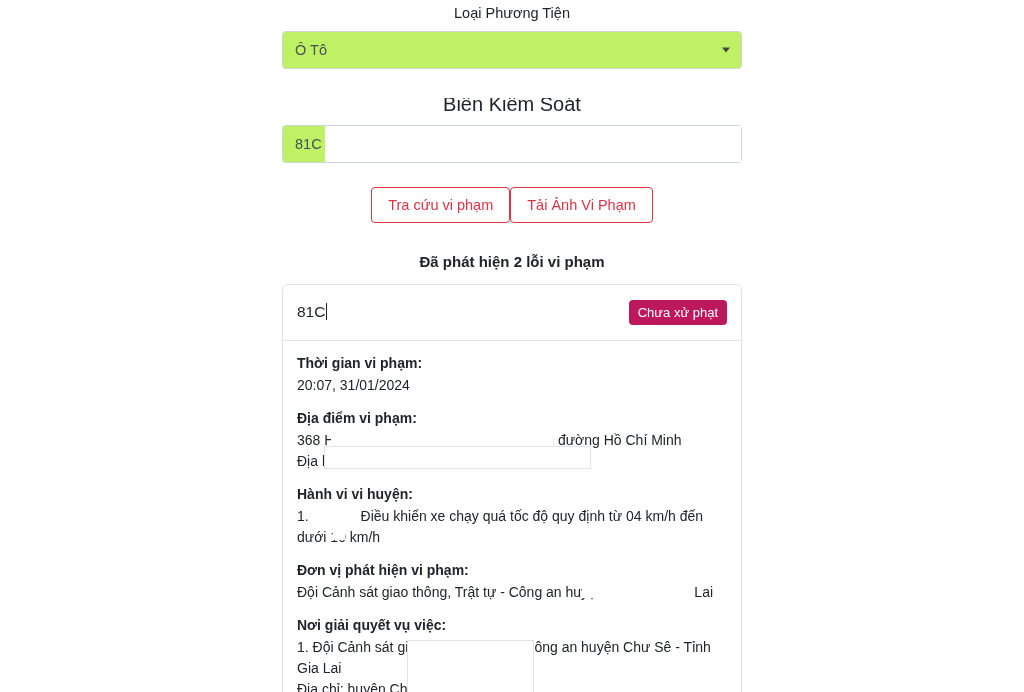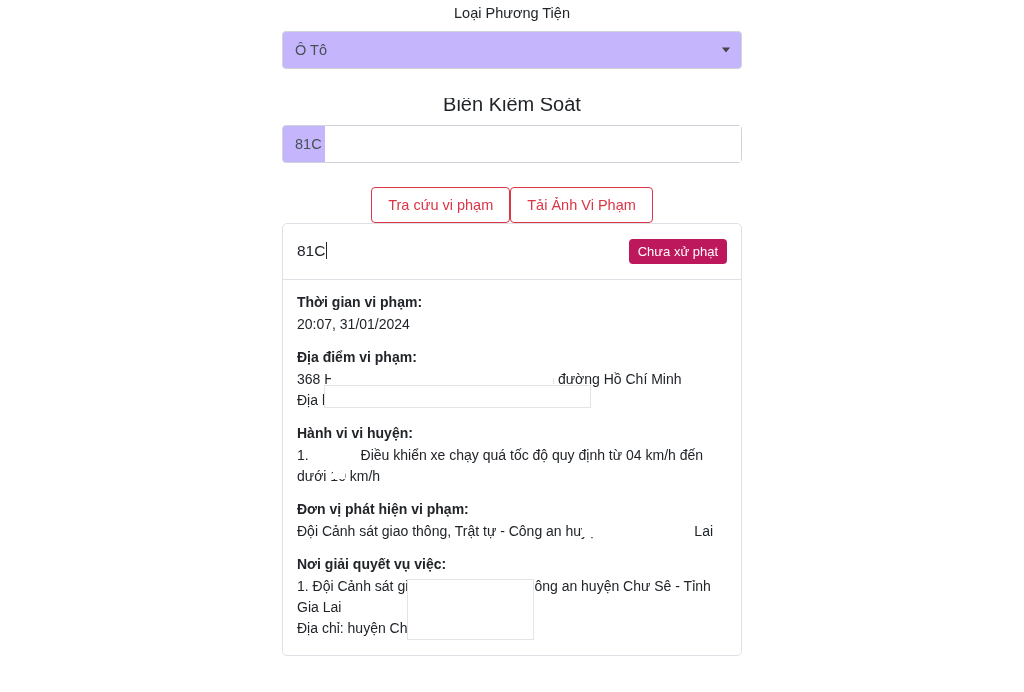--- a/index.html
+++ b/index.html
@@ -34,21 +34,21 @@
   }
   select.form-control,
   input.form-control {
     display: block;
     width: 100%;
     height: 38px;
     padding: 6px 12px;
     font-size: 14.5px;
     font-family: "Liberation Sans", sans-serif;
     color: #495057;
-    background-color: #c4b5fd;
+    background-color: #bef264;
     border: 1px solid #ced4da;
     border-radius: 4px;
     outline: none;
     -webkit-appearance: none;
     appearance: none;
   }
   select.form-control {
     background-image: none;
   }
   .select-arrow {
@@ -190,20 +190,21 @@
     <div class="plate-input-wrap">
       <input class="form-control" type="text" value="81C" placeholder="Biển Kiểm Soát" style="">
       <span class="redaction" style="left:43px; top:1px; width:416px; height:36px;"></span>
     </div>
 
     <div class="btn-row">
       <button class="btn-outline">Tra cứu vi phạm</button>
       <button class="btn-outline">Tải Ảnh Vi Phạm</button>
     </div>
 
+    <div class="result-heading">Đã phát hiện 2 lỗi vi phạm</div>
 
     <div class="card">
       <div class="card-header">
         <span class="plate-text">
           <span>81C</span><span class="caret"></span>
         </span>
         <span class="badge-danger">Chưa xử phạt</span>
       </div>
       <div class="card-body">
 

